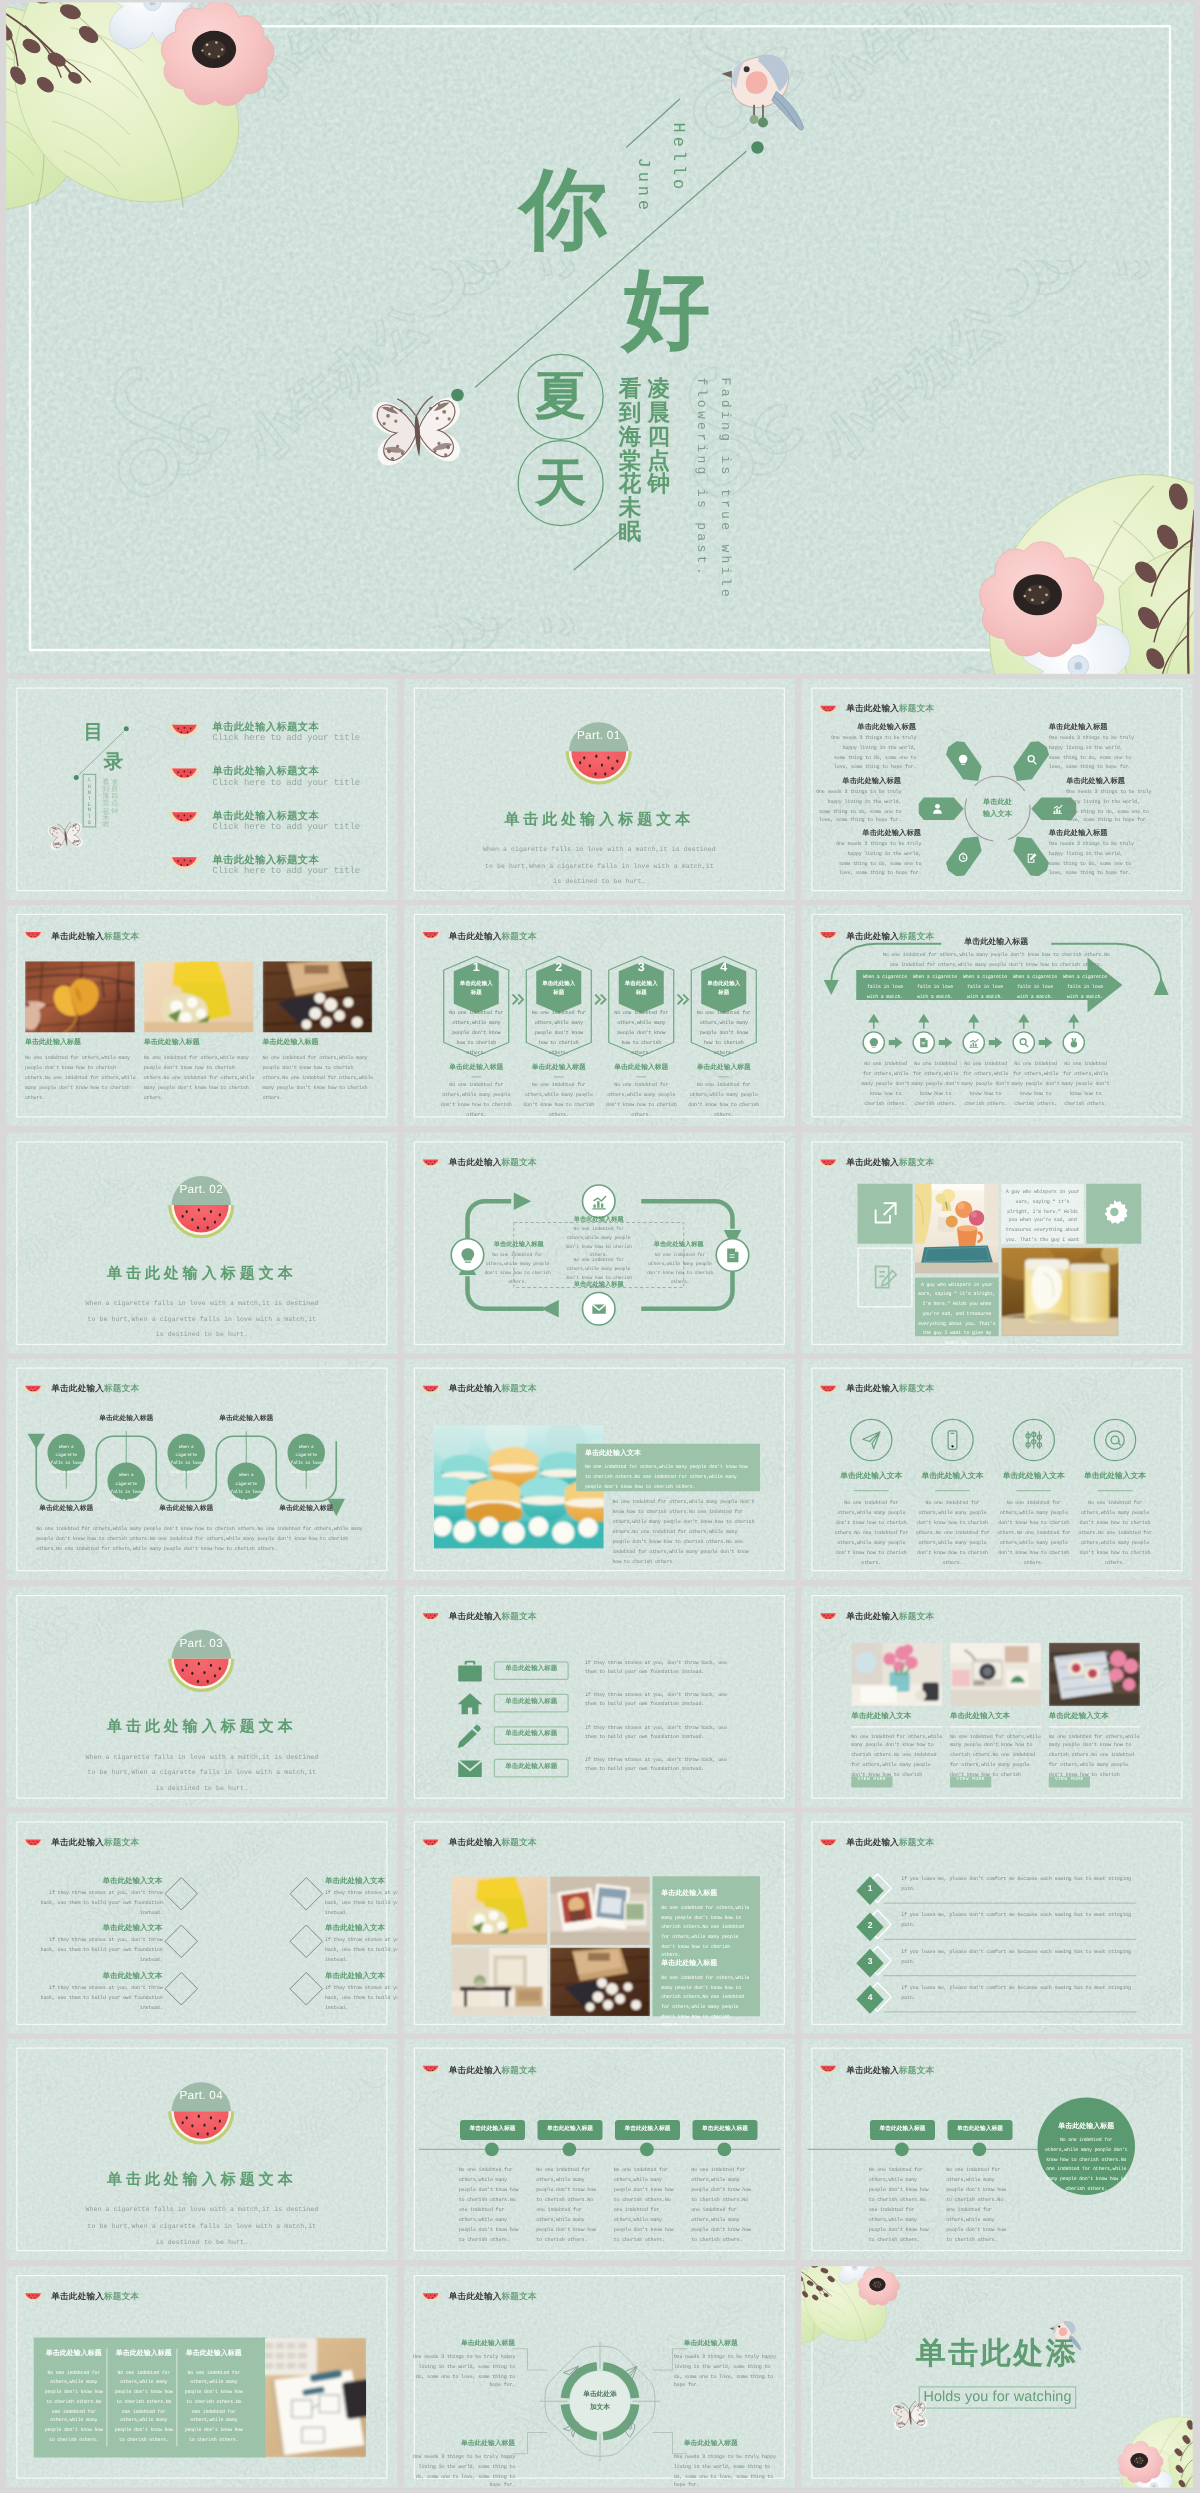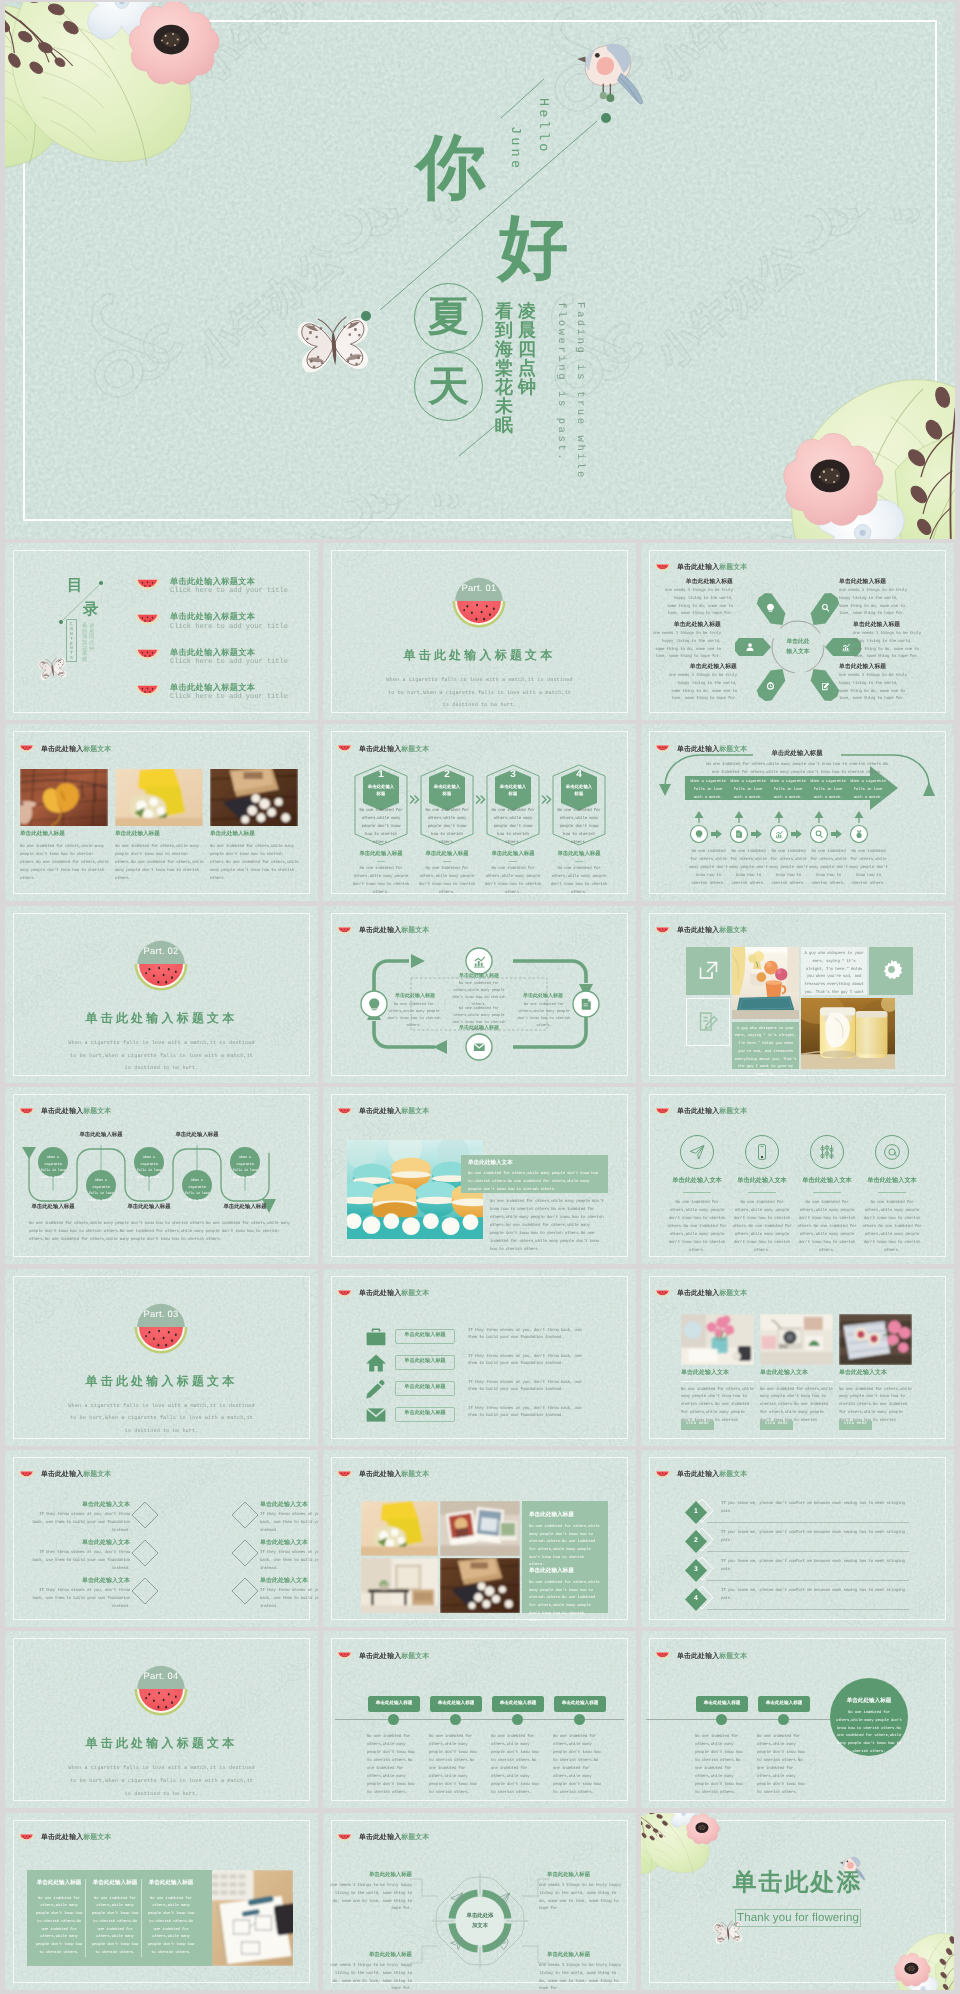--- a/index.html
+++ b/index.html
@@ -2311,15 +2311,15 @@
   </g>
   <path d="M8 38 C12 36 18 37 22 41 C17 42 11 41 8 38Z" fill="#7b645e" opacity=".7"></path>
   <path d="M54 38 C50 36 44 37 40 41 C45 42 51 41 54 38Z" fill="#7b645e" opacity=".7"></path>
 
   <path d="M31 16 C33 21 33.5 34 31 45 C28.5 34 29 21 31 16Z" fill="#6a5550"></path>
 
   <path d="M30.5 17 C27 11 23 7 19 5 M31.5 17 C35 11 39 7 43 5" fill="none" stroke="#7b645e" stroke-width=".9"></path>
  </g>
 </svg>
         <div class="abs ctr" style="left:0;top:58px;width:313px;font-size:24px;font-weight:700;color:#5e9c72;letter-spacing:2px;line-height:1">单击此处添</div>
-        <div class="abs ctr" style="left:94px;top:96px;width:126px;height:18px;border:1px solid #9cc3a9;font-size:11.5px;color:#63a077;letter-spacing:.1px;line-height:17px;white-space:nowrap">Thank you for flowering</div>
+        <div class="abs ctr" style="left:94px;top:96px;width:126px;height:18px;border:1px solid #9cc3a9;font-size:11.5px;color:#63a077;letter-spacing:.1px;line-height:17px;white-space:nowrap">Holds you for watching</div>
       </div>
     </div>
   </div>
 </body></html>

